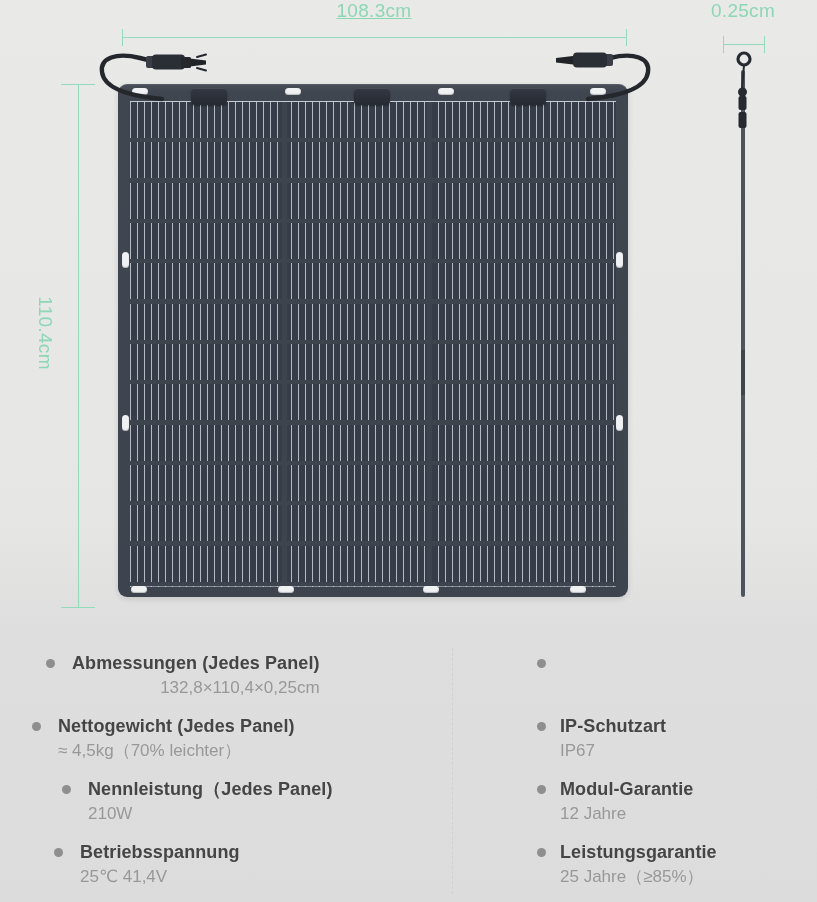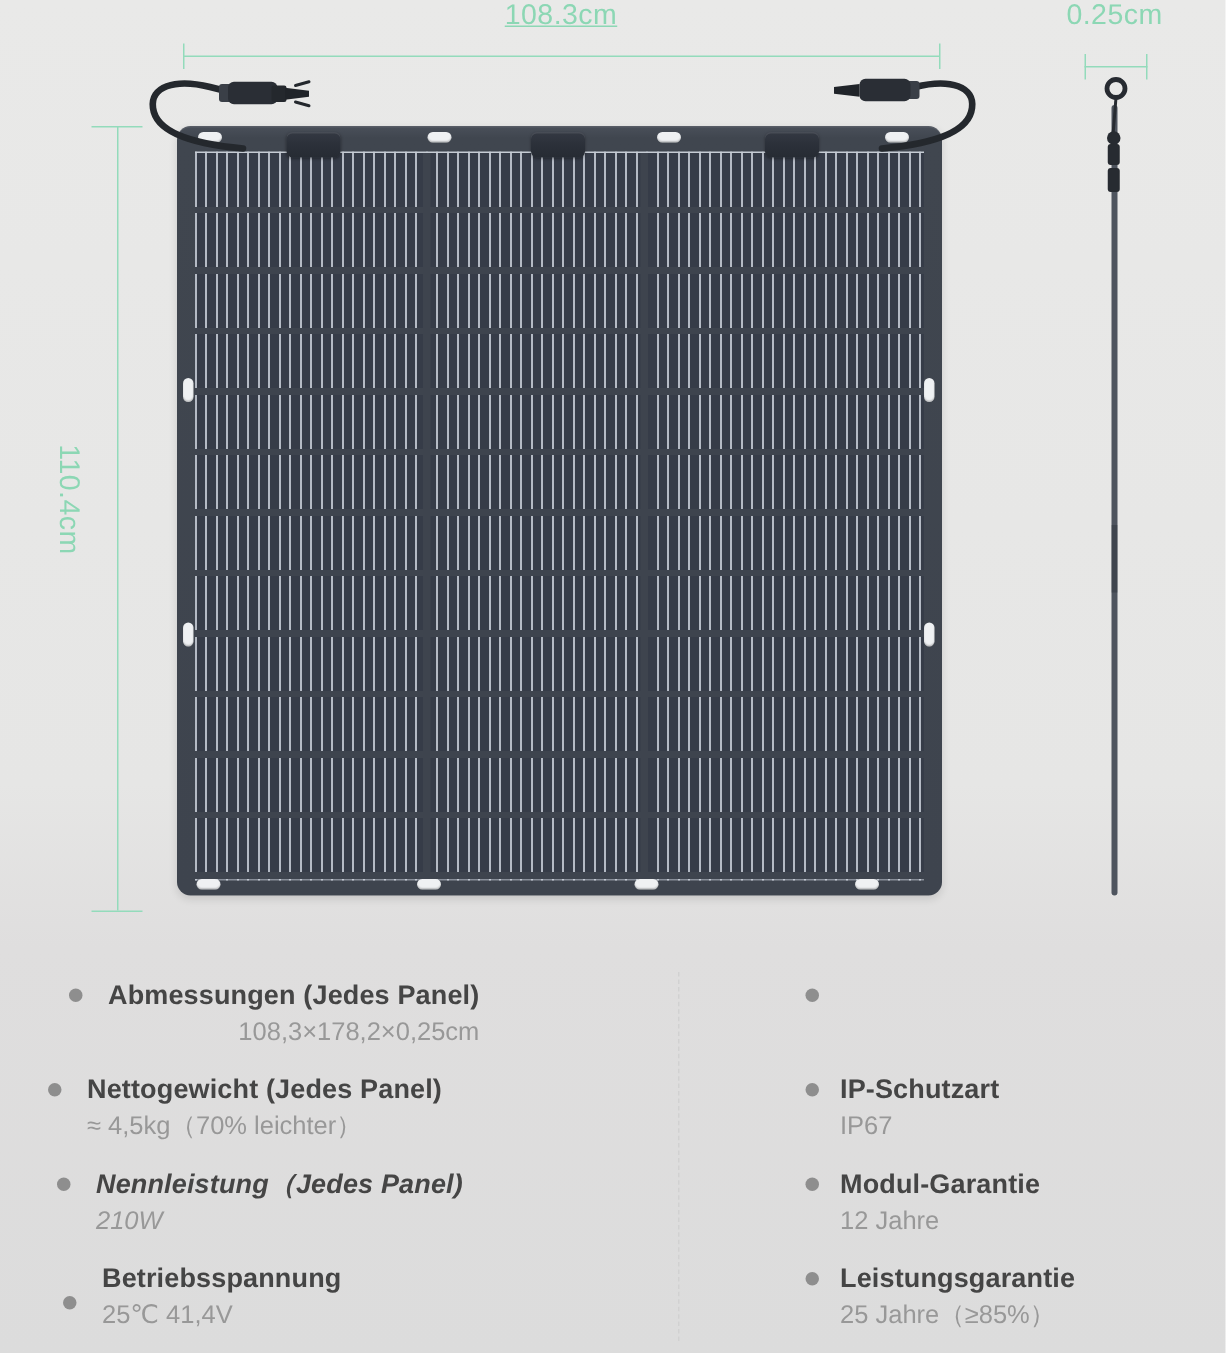--- a/index.html
+++ b/index.html
@@ -145,38 +145,38 @@
       <polygon points="573,56 556,58 556,62.5 573,64.5" fill="#202429"></polygon>
     </g>
   </svg>
 
   <div class="col-divider"></div>
 
   <div class="spec-item left" style="left:46px;top:652px;text-align:right;">
     <span class="dot"></span>
     <div>
       <div class="spec-title">Abmessungen (Jedes Panel)</div>
-      <div class="spec-value">108,3×178,2×0,25cm</div>
+      <div class="spec-value">132,8×110,4×0,25cm</div>
     </div>
   </div>
   <div class="spec-item left" style="left:32px;top:715px;">
     <span class="dot"></span>
     <div>
       <div class="spec-title">Nettogewicht (Jedes Panel)</div>
       <div class="spec-value">≈ 4,5kg（70% leichter）</div>
     </div>
   </div>
-  <div class="spec-item left" style="left:38px;top:778px;font-style:italic;">
+  <div class="spec-item left" style="left:62px;top:778px;">
     <span class="dot"></span>
     <div>
       <div class="spec-title">Nennleistung（Jedes Panel)</div>
       <div class="spec-value">210W</div>
     </div>
   </div>
-  <div class="spec-item left" style="left:42px;top:841px;align-items:center;">
+  <div class="spec-item left" style="left:54px;top:841px;">
     <span class="dot"></span>
     <div>
       <div class="spec-title">Betriebsspannung</div>
       <div class="spec-value">25℃ 41,4V</div>
     </div>
   </div>
 
   <div class="spec-item right" style="left:537px;top:652px;">
     <span class="dot"></span>
   </div>

